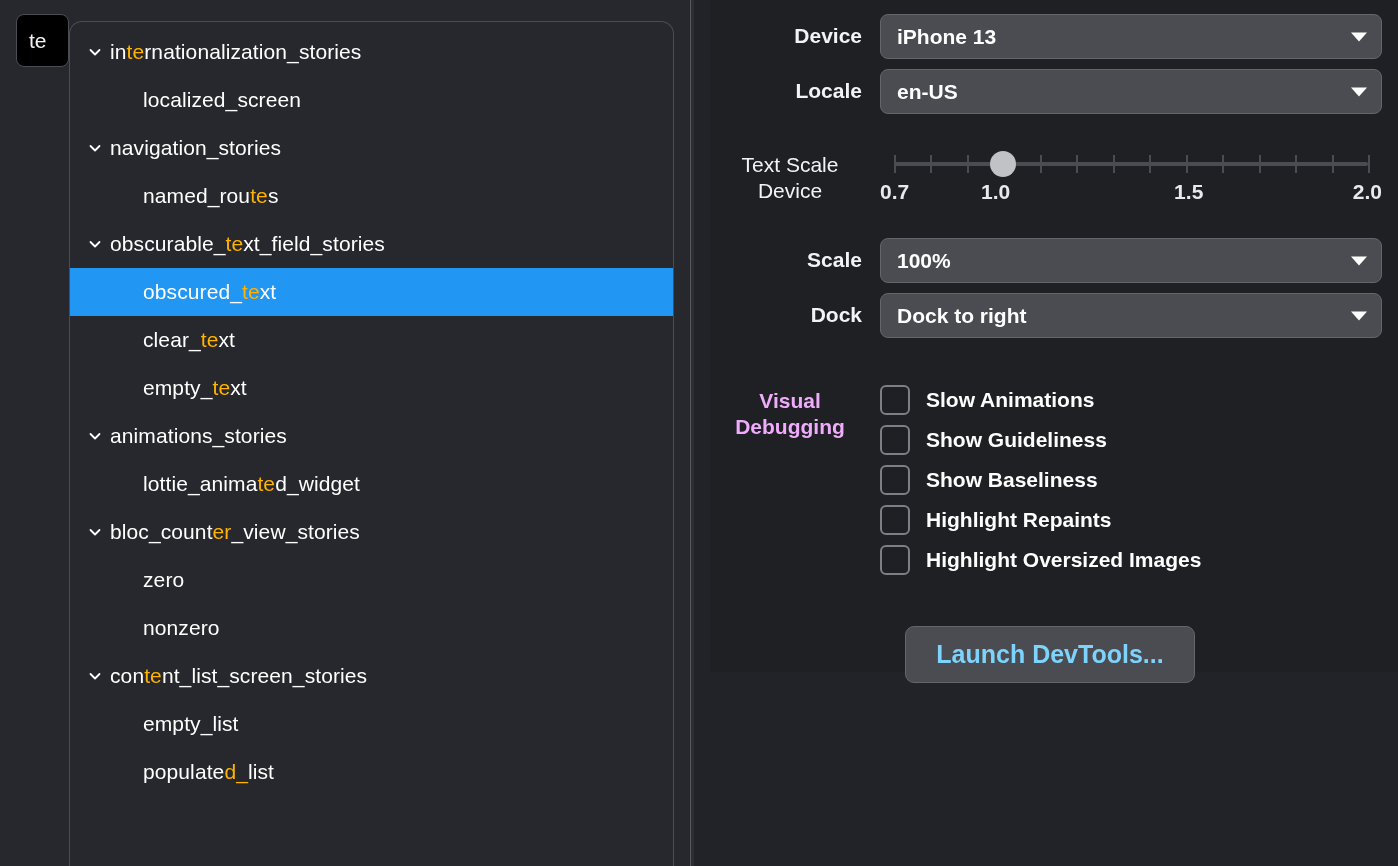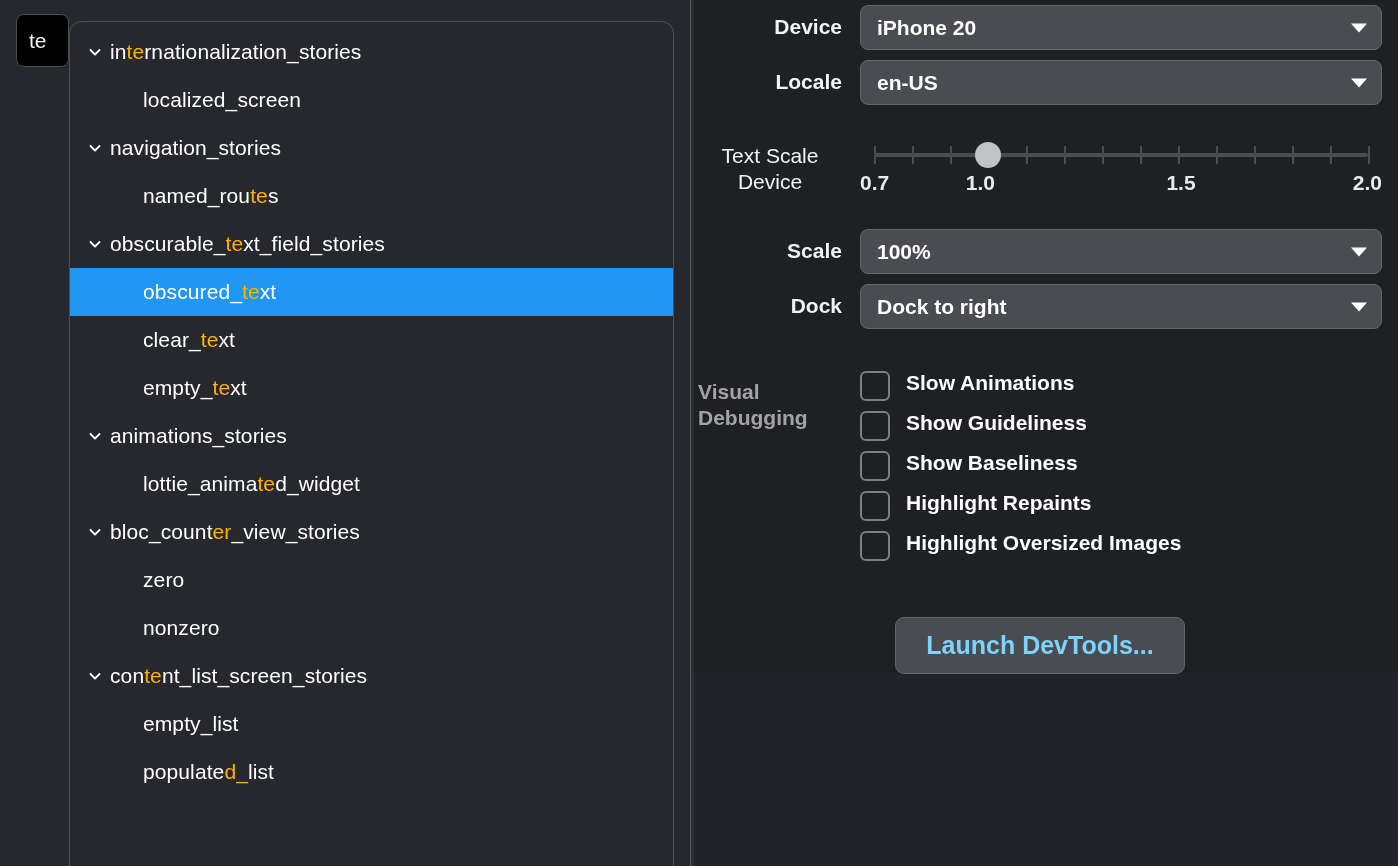--- a/index.html
+++ b/index.html
@@ -119,23 +119,24 @@
     border-left: 1px solid #55585f;
     z-index: 5;
   }
 
   
   .right-panel {
     position: relative;
     width: 708px;
     height: 672px;
     background: #1e2024;
-    padding: 5px 16px 0 8px;
+    padding: 14px 16px 0 8px;
     display: flex;
     flex-direction: column;
+    margin-left: 20px;
   }
 
   .field-row {
     display: flex;
     align-items: center;
     margin-bottom: 10px;
   }
 
   .field-label {
     width: 162px;
@@ -254,31 +255,32 @@
 
   
   .checks-row {
     display: flex;
     align-items: flex-start;
     margin-top: 4px;
   }
   .checks-label {
     width: 162px;
     flex: 0 0 162px;
-    text-align: left;
+    text-align: center;
     padding-right: 18px;
     font-size: 21px;
-    color: #a3a3a3;
+    color: #f0abfc;
     font-weight: bold;
     line-height: 1.22;
     padding-top: 8px;
   }
   .checks-col { flex: 1 1 auto; }
   .check-item {
     display: flex;
+    align-items: center;
     height: 40px;
     cursor: pointer;
   }
   .checkbox {
     width: 30px; height: 30px;
     flex: 0 0 30px;
     border: 2px solid #7c7f86;
     border-radius: 6px;
     background: transparent;
     margin-right: 16px;
@@ -402,21 +404,21 @@
     </div>
   </div>
 
   <div class="splitter"></div>
 
   <div class="right-panel">
 
     <div class="field-row">
       <div class="field-label">Device</div>
       <div class="dropdown">
-        <span class="dropdown-value">iPhone 20</span>
+        <span class="dropdown-value">iPhone 13</span>
         <span class="caret"></span>
       </div>
     </div>
 
 
     <div class="field-row">
       <div class="field-label">Locale</div>
       <div class="dropdown">
         <span class="dropdown-value">en-US</span>
         <span class="caret"></span>

